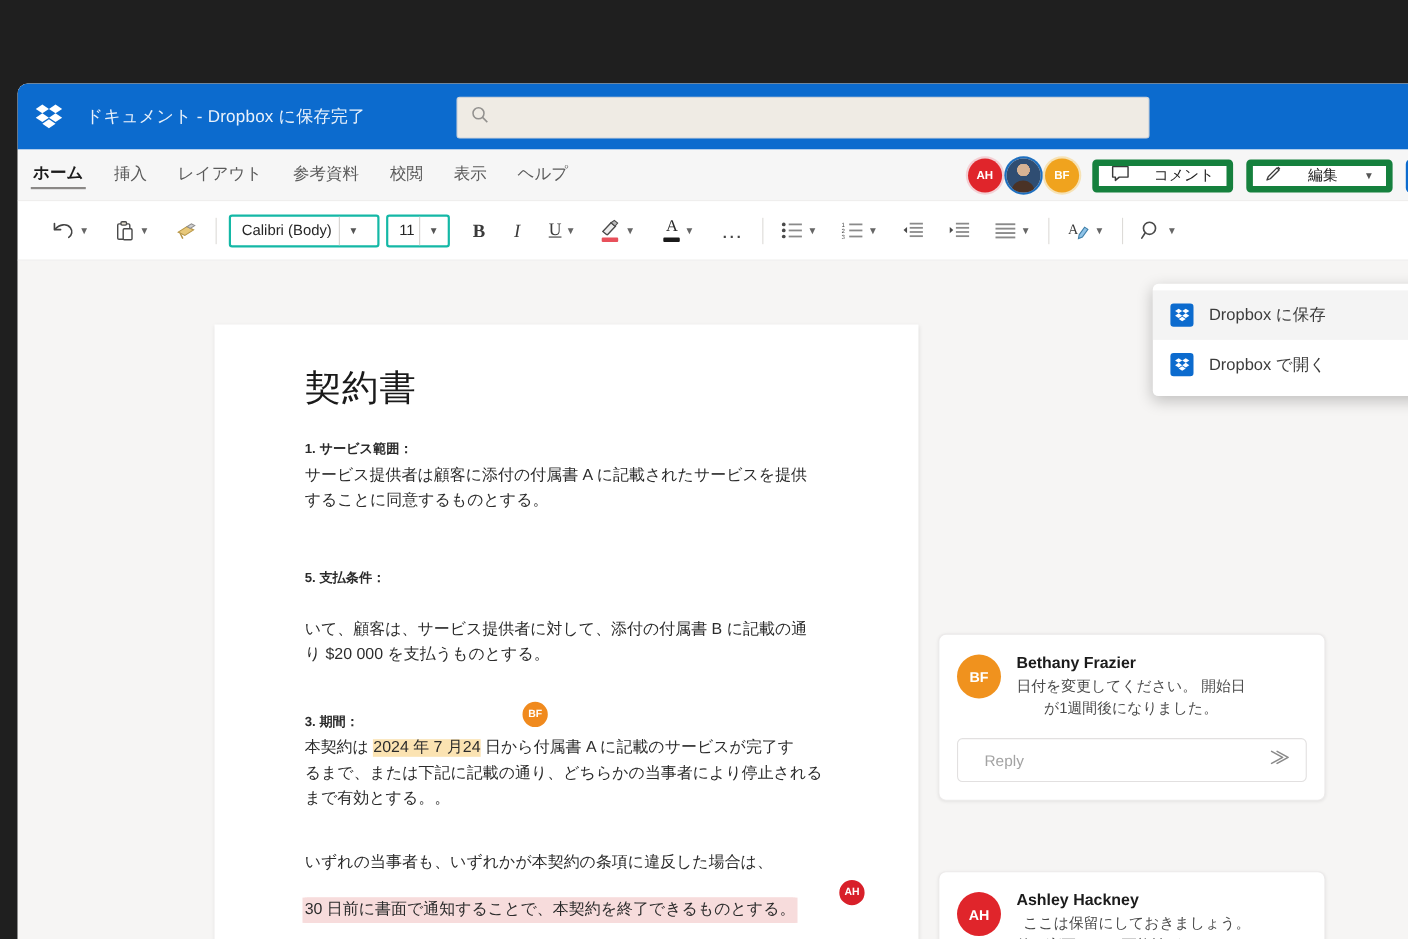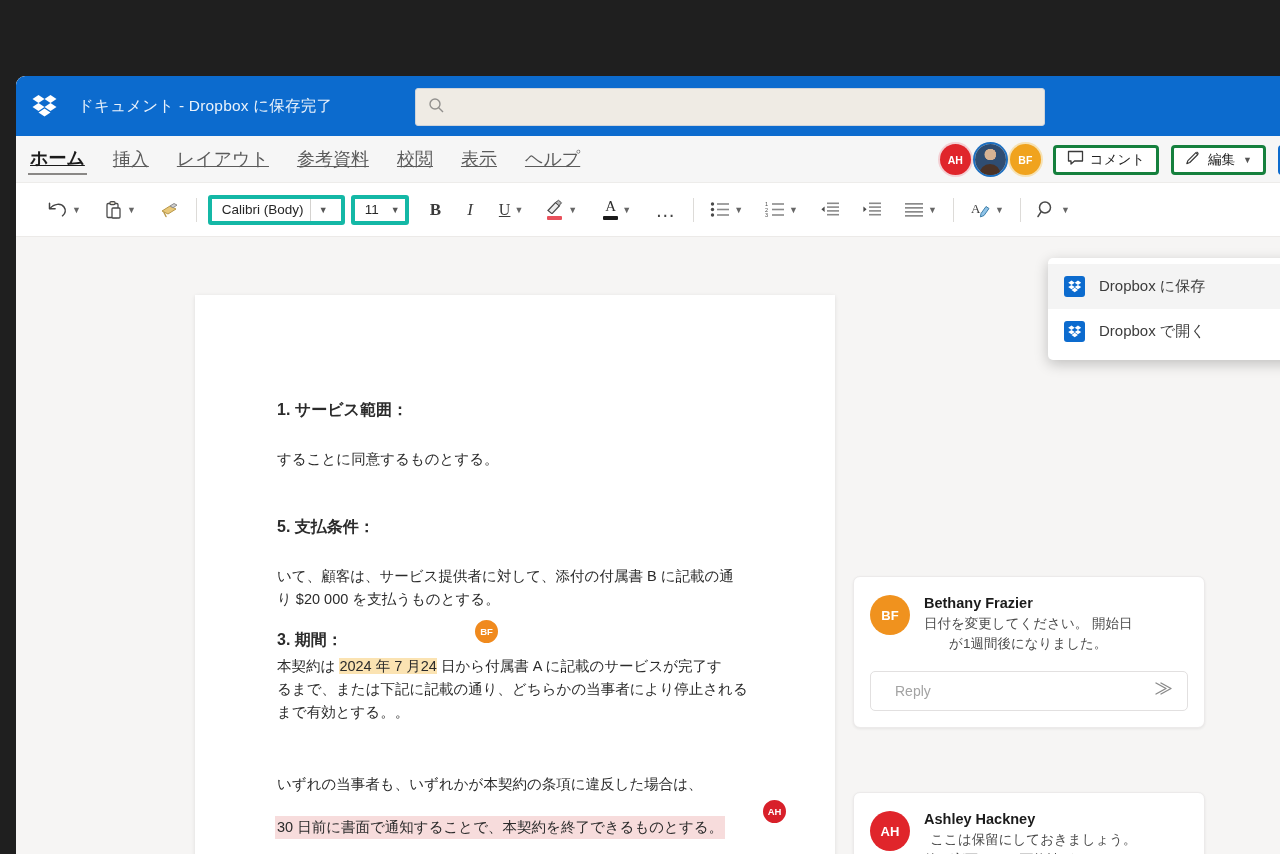--- a/index.html
+++ b/index.html
@@ -62,27 +62,26 @@
 
   
   #tabstrip {
     position: relative;
     height: 47px;
     background: #f6f6f6;
     display: flex; align-items: center;
     border-bottom: 1px solid #edecea;
   }
   .tab {
-    font-size: 18px;
+    font-size: 15px;
     color: #5b5b5b;
     padding: 2px 2px 3px 2px;
     margin-left: 24px;
     cursor: pointer;
     white-space: nowrap;
-    text-decoration: underline;
   }
   .tab:first-child { margin-left: 12px; }
   .tab.active {
     color: #1b1b1b;
     font-weight: bold;
     border-bottom: 2.5px solid #8a8886;
   }
 
   #tab-right {
     position: absolute; right: 0; top: 0;
@@ -112,24 +111,24 @@
   }
   .avatar.photo .body {
     position: absolute; left: 50%; bottom: 0;
     transform: translateX(-50%);
     width: 21px; height: 11px; border-radius: 11px 11px 0 0;
     background: #4a3226;
   }
 
   .hdr-btn {
     height: 30px;
-    border: 3px solid #15803d;
+    border: 6px solid #15803d;
     border-radius: 4px;
     background: #ffffff;
-    display: flex; align-items: center; gap: 6px;
+    display: flex; align-items: center; gap: 22px;
     padding: 0 11px;
     font-size: 13.5px; color: #222;
     margin-left: 12px;
     cursor: pointer;
     white-space: nowrap;
   }
   .hdr-btn .chev { font-size: 9px; color: #555; margin-left: 2px; }
   #blue-stub {
     width: 10px; height: 30px;
     background: #0c6bce;
@@ -152,21 +151,21 @@
     height: 34px; padding: 0 5px;
     border-radius: 4px; cursor: pointer;
     color: #3b3b3b;
   }
   .tb-caret { font-size: 9px; color: #666; margin-left: 4px; }
   .tb-sep { width: 1px; height: 24px; background: #dddbd8; margin: 0 11px; }
   .tb-gap { width: 13px; }
 
   .combo {
     height: 30px;
-    border: 4px solid #14b8a6;
+    border: 2px solid #14b8a6;
     border-radius: 3px;
     display: flex; align-items: center;
     background: #fff;
     font-size: 13.5px; color: #262626;
     cursor: pointer;
   }
   .combo .val { padding: 0 8px 0 10px; white-space: nowrap; }
   .combo .divider { width: 1px; align-self: stretch; background: #d4d2cf; }
   .combo .arrow { padding: 0 8px; font-size: 9px; color: #555; }
   #font-combo { width: 137px; }
@@ -198,21 +197,21 @@
     box-shadow: 0 1px 4px rgba(0,0,0,.10);
   }
   #doc-title {
     position: absolute; left: 82px; top: 36px;
     font-size: 33px; color: #1a1a1a;
     font-family: "DejaVu Sans", sans-serif;
     letter-spacing: 1px;
   }
   .sec { position: absolute; left: 82px; width: 520px; }
   .sec .head {
-    font-size: 16px; color: #2b2b2b; font-weight: bold;
+    font-size: 12px; color: #2b2b2b; font-weight: bold;
     margin-bottom: 4px;
   }
   .sec .body {
     font-size: 14.5px; color: #2b2b2b; line-height: 1.6;
   }
   .hl-orange { background: #fbe3b2; }
   .hl-pink {
     background: #f7dcdc;
     display: inline-block;
     box-shadow: 2px 0 0 #f7dcdc, -2px 0 0 #f7dcdc;
@@ -518,39 +517,40 @@
           <circle cx="8" cy="7.5" r="5.5" fill="none" stroke="#4a4a4a" stroke-width="1.5"></circle>
           <line x1="4" y1="11.8" x2="1" y2="16.5" stroke="#4a4a4a" stroke-width="1.5" stroke-linecap="round"></line>
         </svg>
         <span class="tb-caret">▼</span>
       </div>
     </div>
 
     <div id="canvas">
 
       <div id="page">
+        <div id="doc-title">契約書</div>
 
         <div class="sec" style="top:105px">
           <div class="head">1. サービス範囲：</div>
           <div class="body">
-            <br>
+            <span>サービス提供者は顧客に添付の付属書 A に記載されたサービスを提供</span><br>
             <span>することに同意するものとする。</span>
           </div>
         </div>
 
         <div class="sec" style="top:222px">
           <div class="head">5. 支払条件：</div>
           <div class="body">
             <br>
             <span>いて、顧客は、サービス提供者に対して、添付の付属書 B に記載の通</span><br>
             <span>り $20 000 を支払うものとする。</span>
           </div>
         </div>
 
-        <div class="sec" style="top:335px">
+        <div class="sec" style="top:353px">
           <div class="head">3. 期間：</div>
           <div class="body">
             <span>本契約は </span><span class="hl-orange">2024 年 7 月24</span><span> 日から付属書 A に記載のサービスが完了す</span><br>
             <span>るまで、または下記に記載の通り、どちらかの当事者により停止される</span><br>
             <span>まで有効とする。。</span>
           </div>
           <div class="anchor-av" style="left:196px; top:-12px; background:#f08a1e">
             <span>BF</span>
           </div>
         </div>

